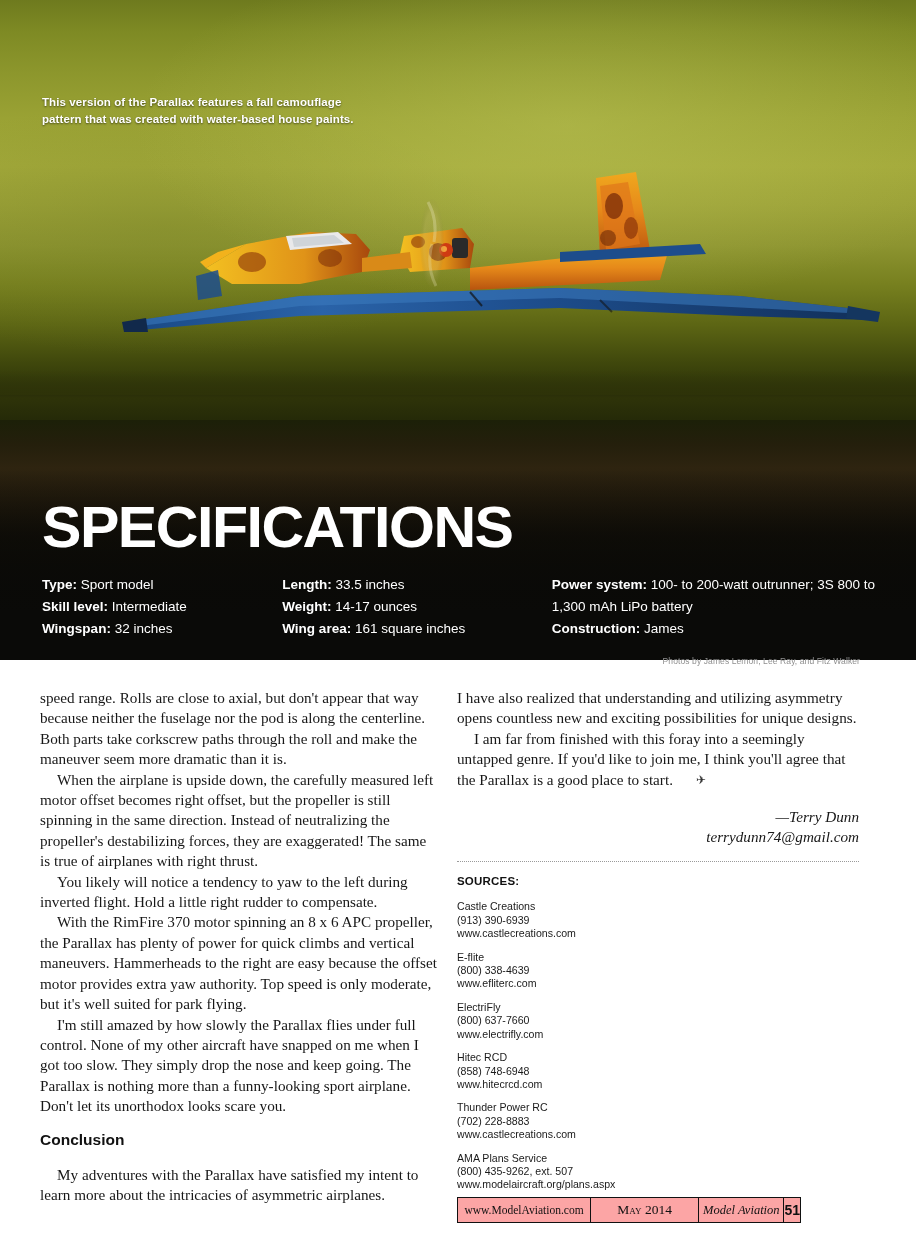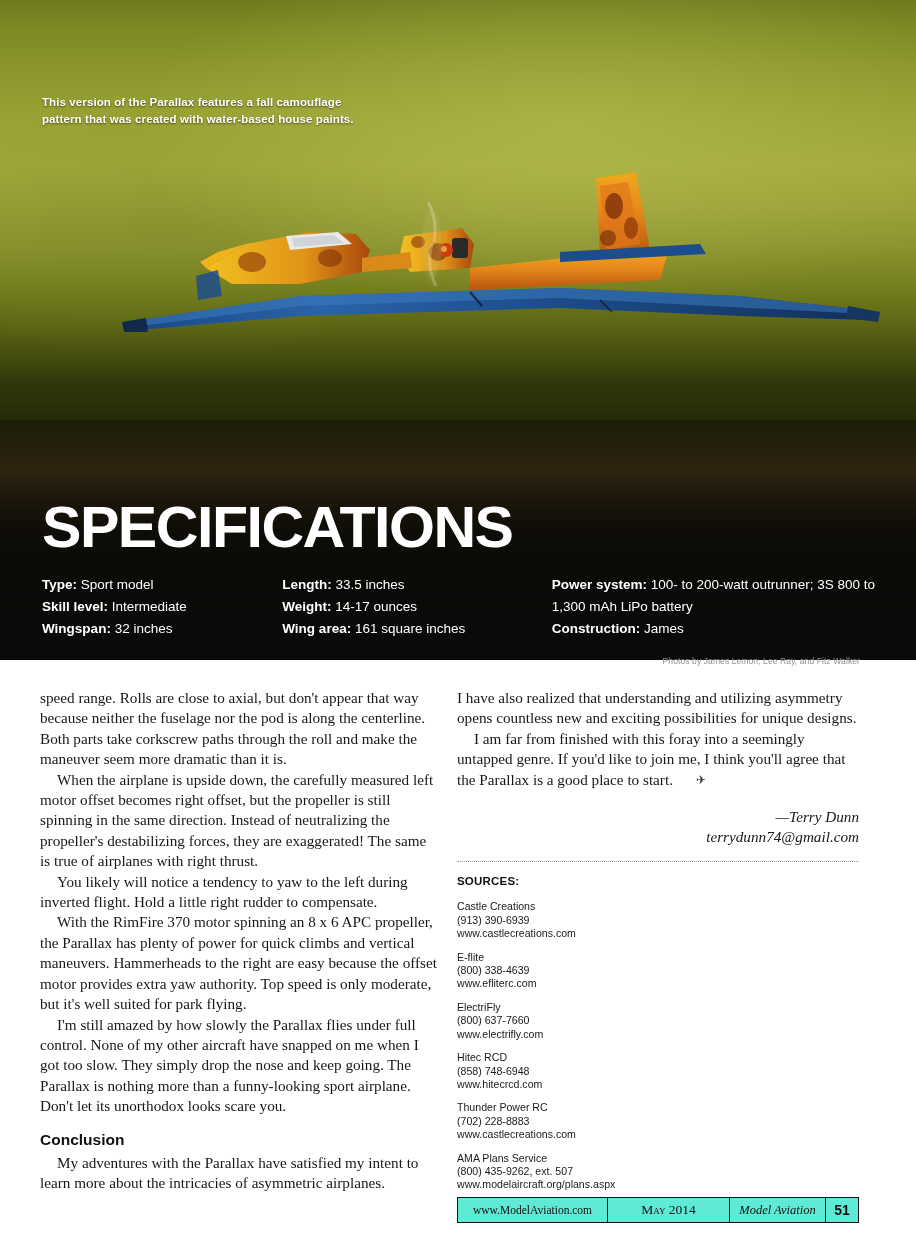--- a/index.html
+++ b/index.html
@@ -184,21 +184,21 @@
     line-height: 20.4px;
     color: #171717;
   }
   .p { margin: 0; }
   .p.indent { text-indent: 17px; }
   .sub-head {
     font-family: "Liberation Sans", sans-serif;
     font-weight: bold;
     font-size: 15.5px;
     margin-top: 13px;
-    margin-bottom: 3px;
+    margin-bottom: 15px;
     color: #111;
   }
   .glyph-plane {
     display: inline-block;
     margin-left: 6px;
     font-size: 12px;
     color: #333;
     transform: translateY(-1px);
   }
   .signoff {
@@ -228,26 +228,26 @@
     margin-bottom: 10px;
   }
   .source .name { }
   .source .url { }
 
   
   .footer {
     position: absolute;
     left: 457px;
     top: 521px;
-    width: 402px;
+    width: 344px;
     height: 26px;
     display: flex;
     border: 1px solid #111;
     box-sizing: border-box;
-    background: #5eead4;
+    background: #fca5a5;
     align-items: center;
   }
   .footer-cell {
     display: flex;
     align-items: center;
     justify-content: center;
     box-sizing: border-box;
     height: 100%;
   }
   .f-site {

